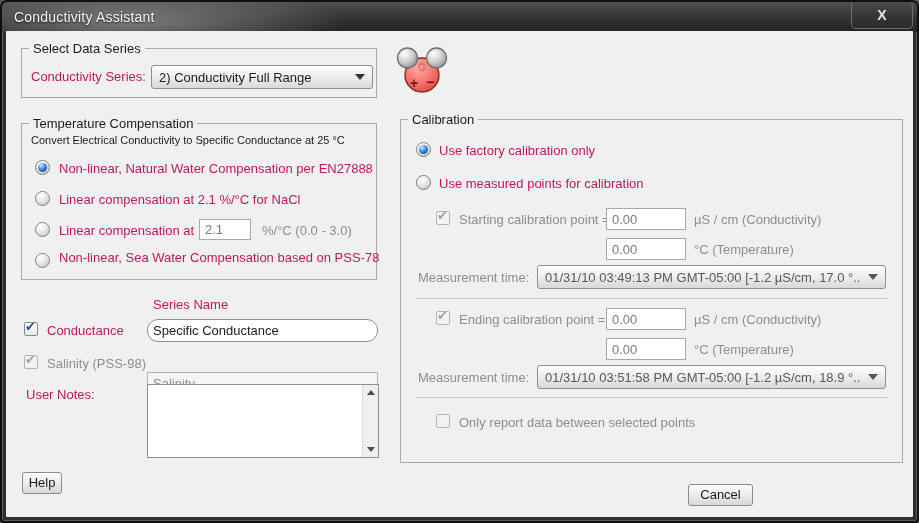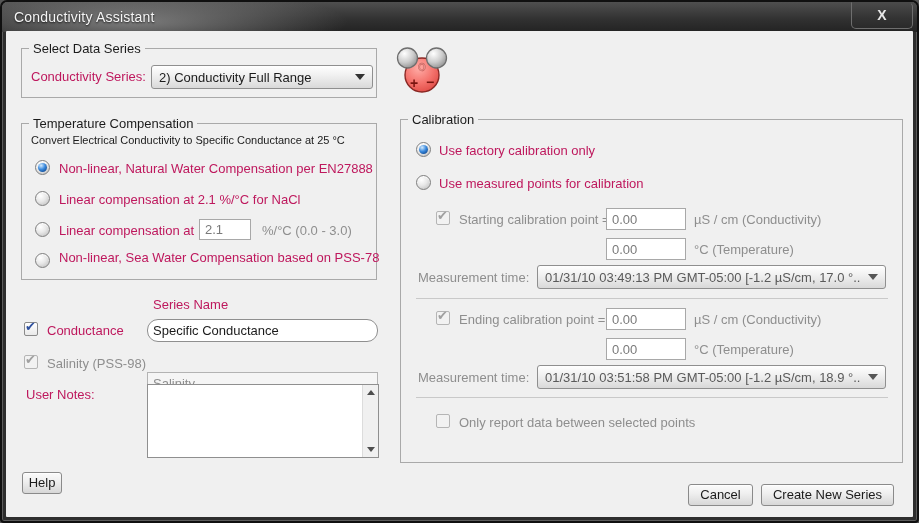--- a/index.html
+++ b/index.html
@@ -245,16 +245,15 @@
       </div>
 
       <div class="sep" style="left:15px; top:277px; width:472px;"></div>
 
       <span class="cb cb-dis" style="left:35px; top:294px;"></span>
       <div class="lbl-dis abs" style="left:58px; top:295px;">Only report data between selected points</div>
     </div>
 
     <div class="btn" style="left:16px; top:441px; width:40px;">Help</div>
     <div class="btn" style="left:682px; top:453px; width:65px;">Cancel</div>
-    <div class="btn" style="left:755px; top:453px; width:133px;">Create New Series</div>
 
   </div>
 </div>
 
 </body></html>

